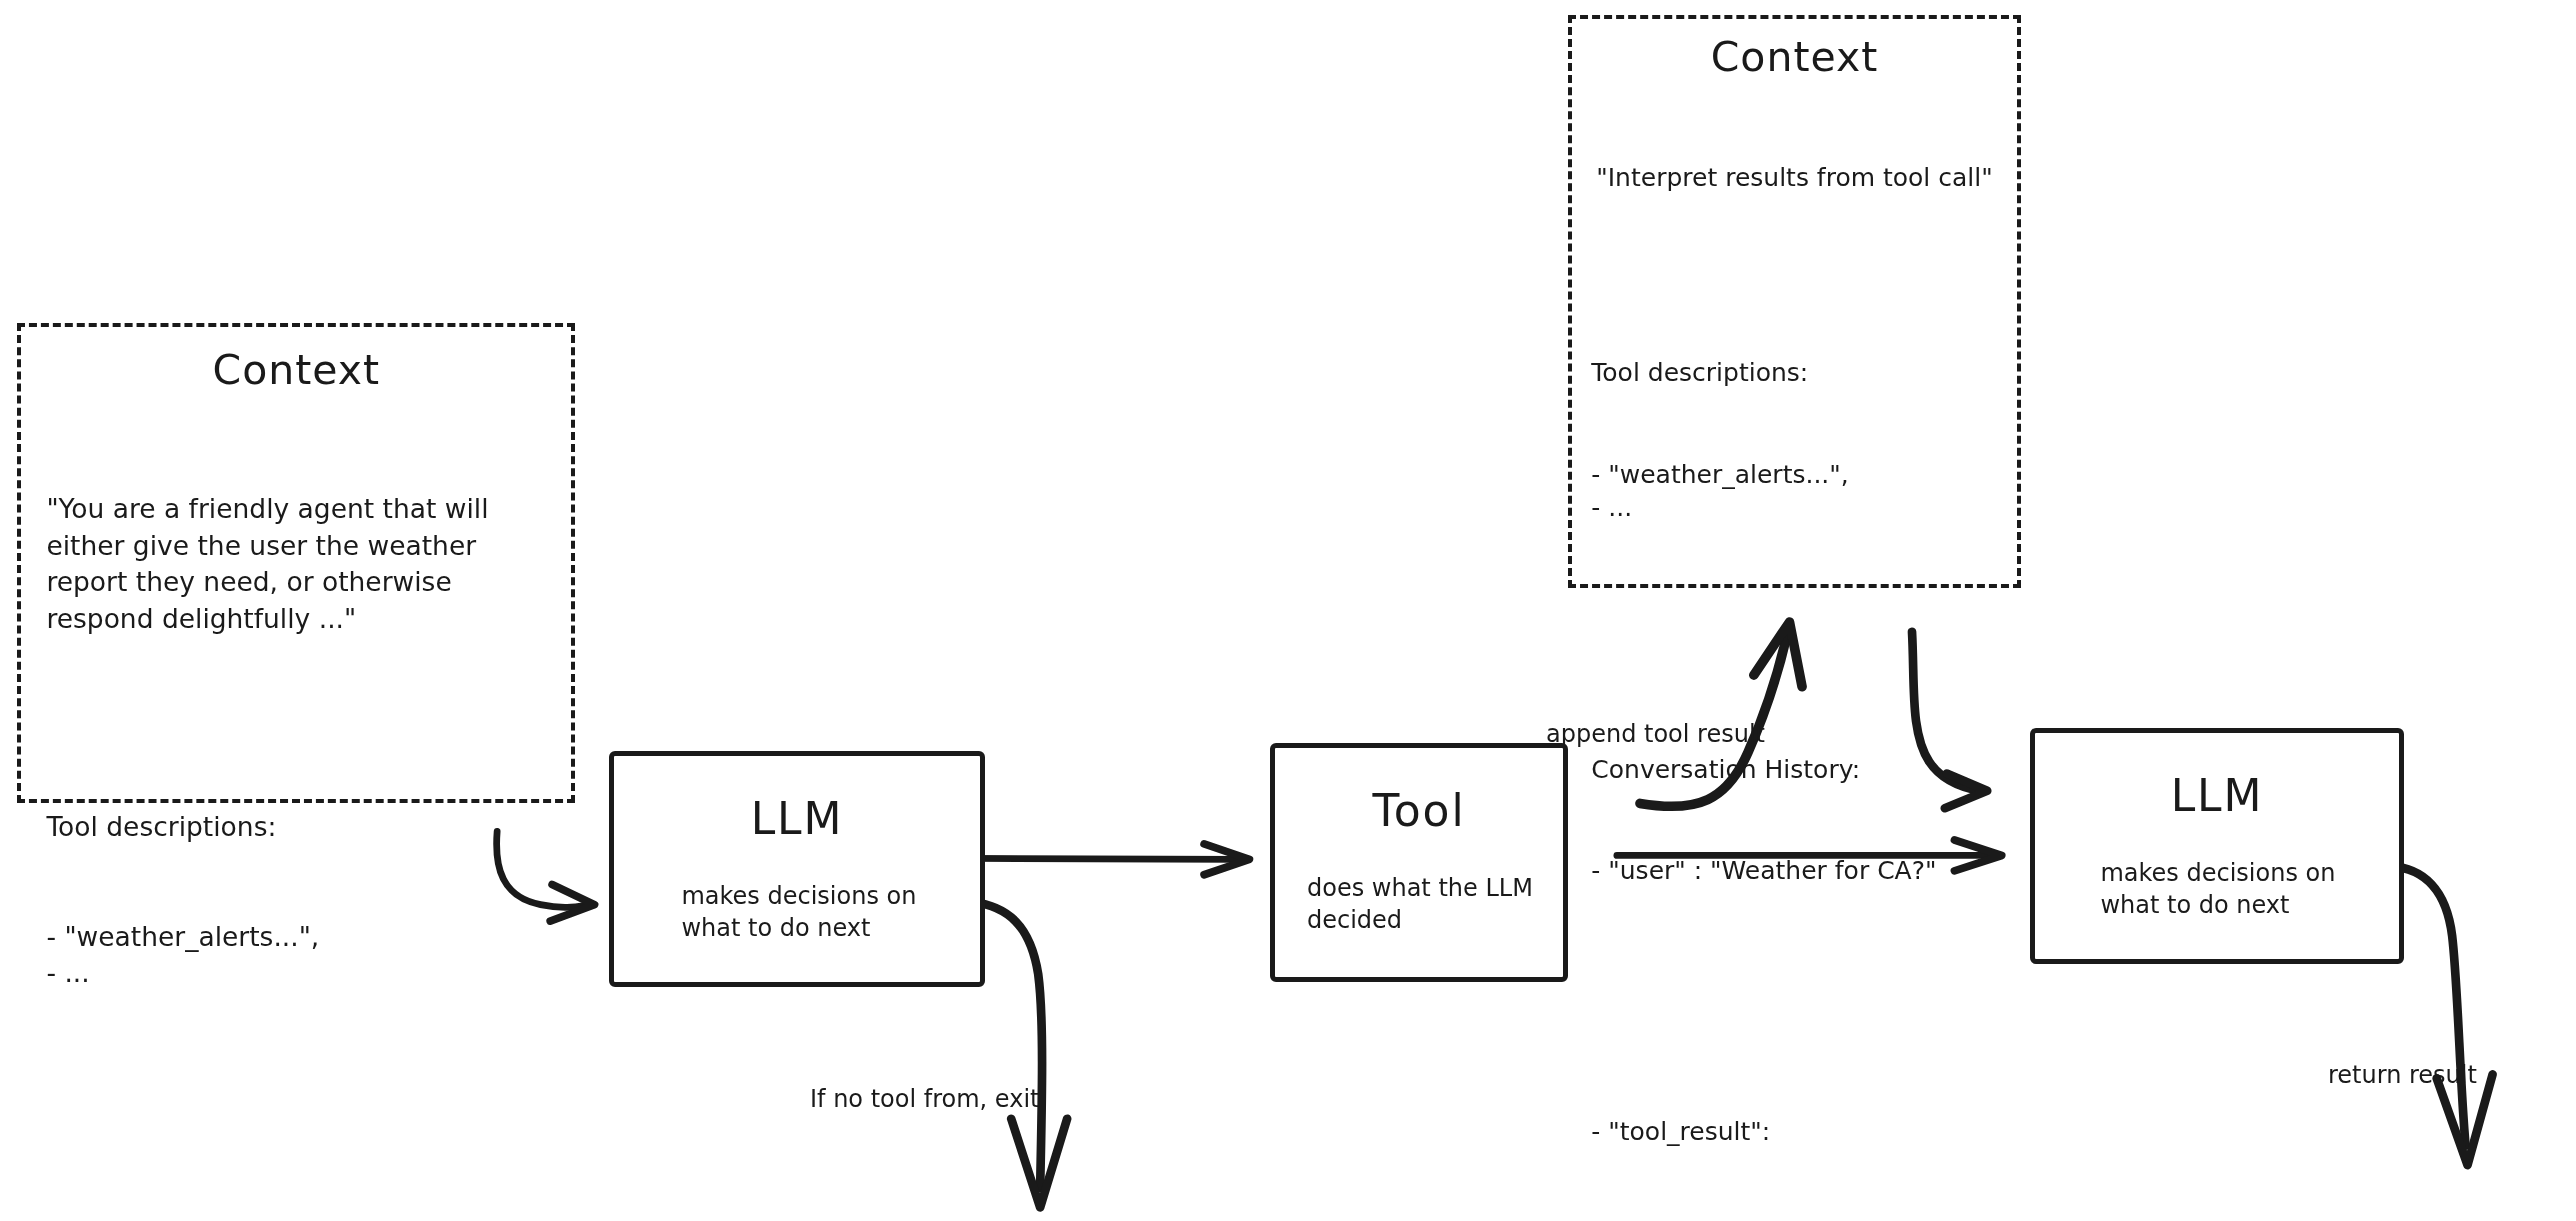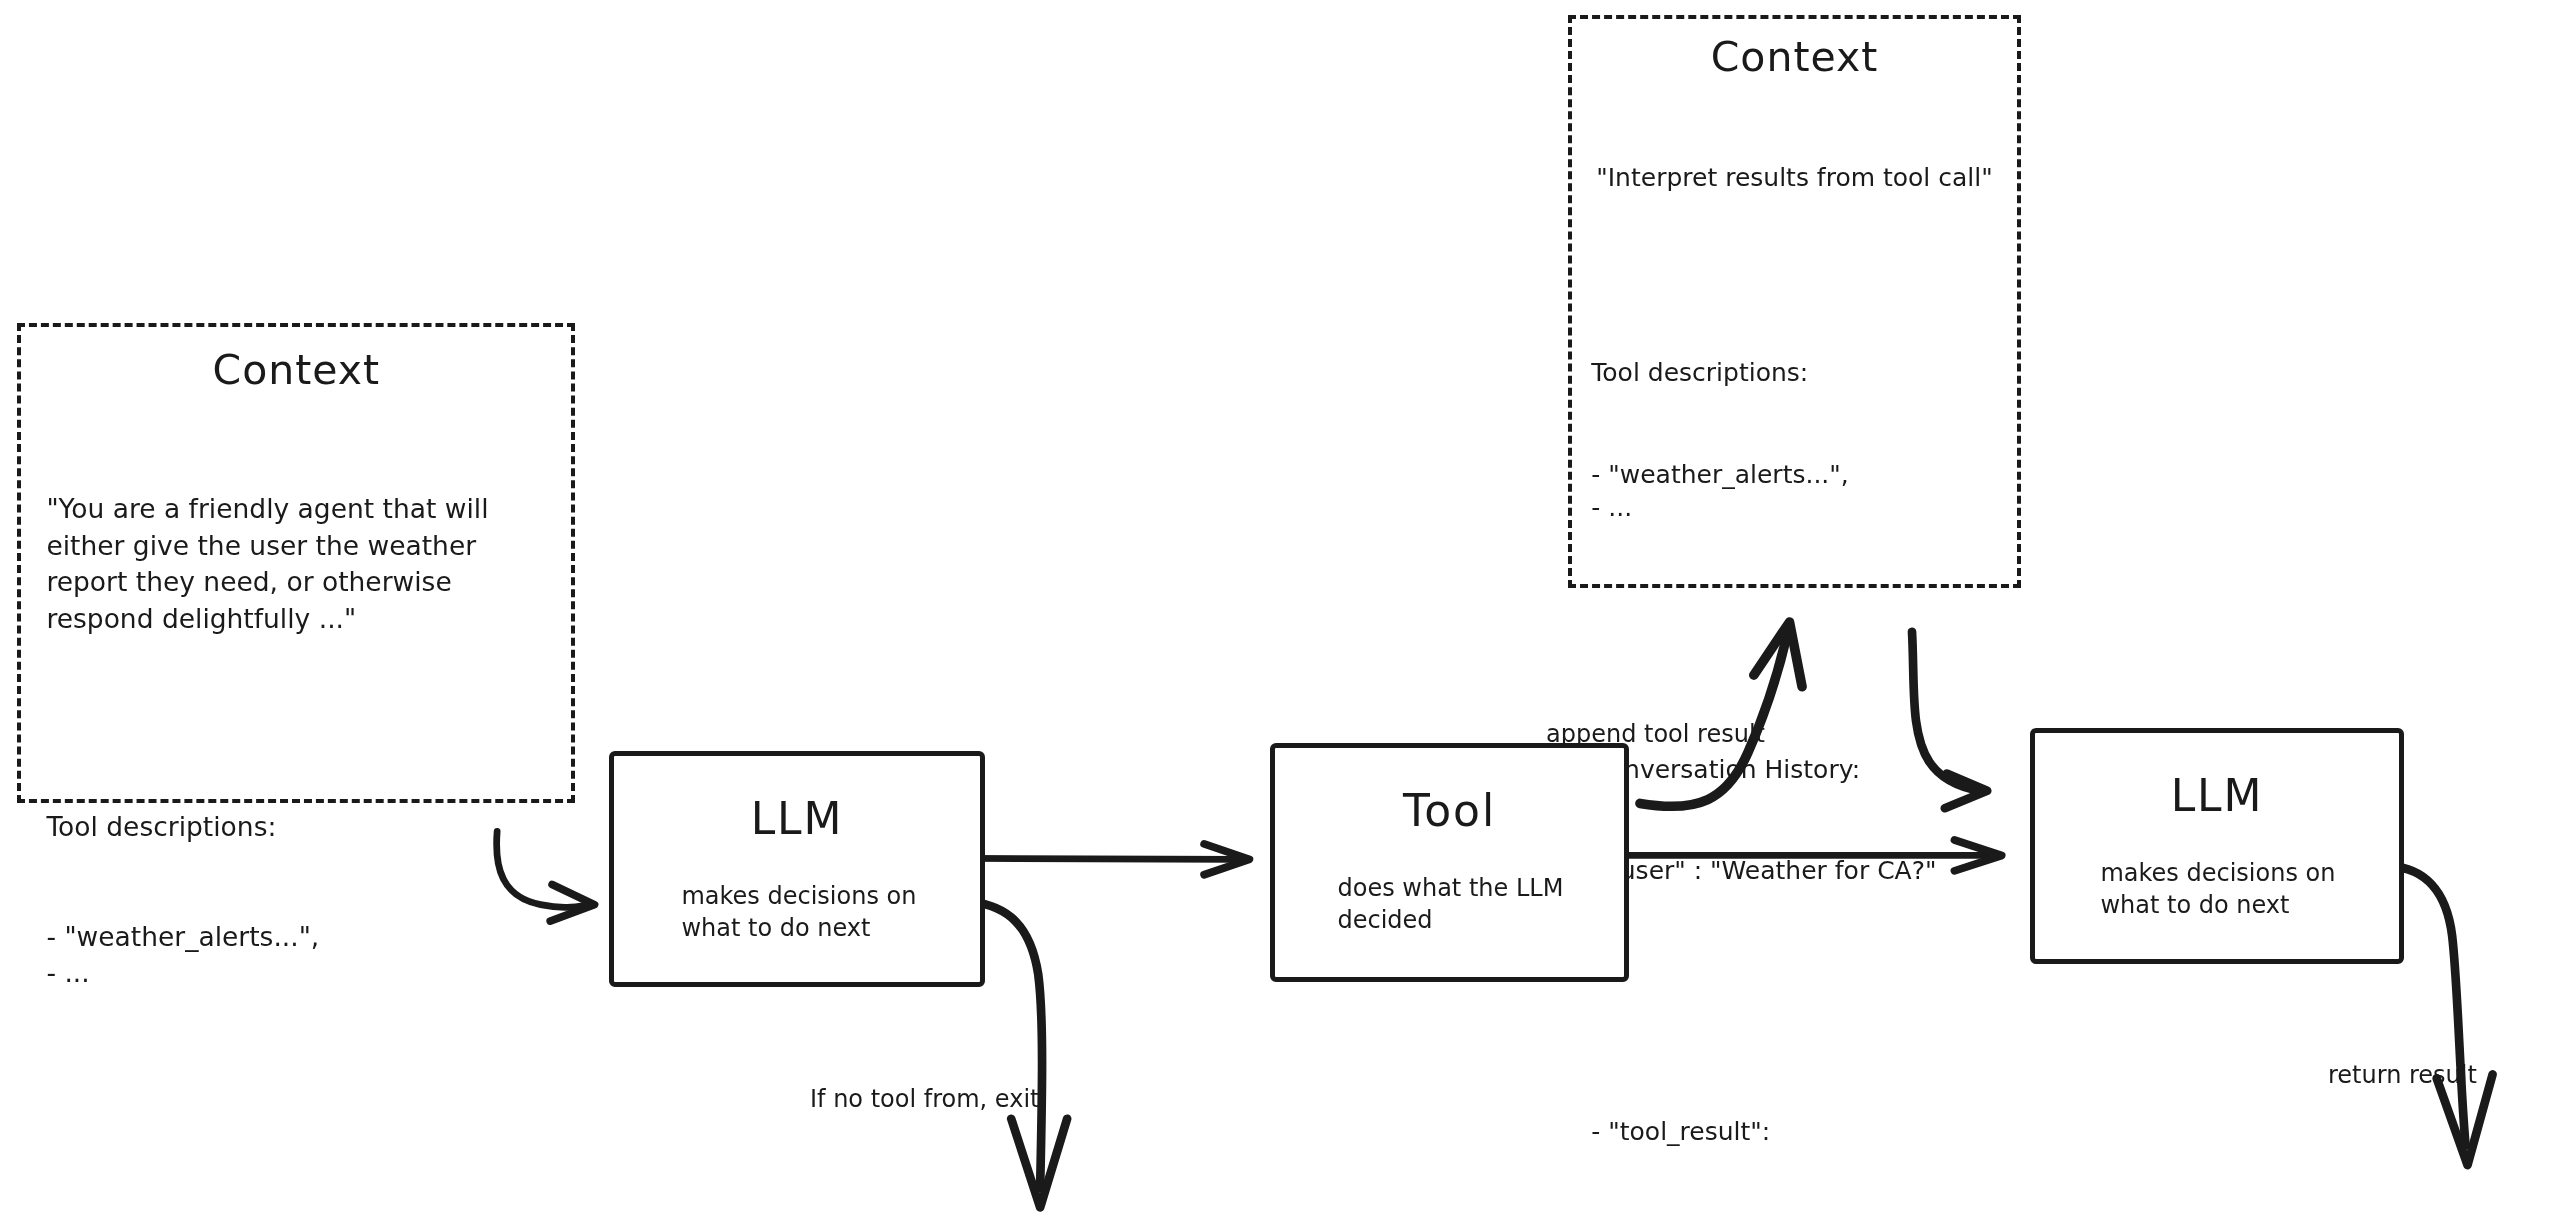--- a/index.html
+++ b/index.html
@@ -93,21 +93,21 @@
     font-size: 24px;
     line-height: 1.35;
     margin-top: 39px;
     color: #1a1a1a;
     text-align: left;
     white-space: pre-line;
     align-self: center;
   }
 
   #node-llm-1 { left: 593px; top: 751px; width: 376px; height: 236px; }
-  #node-tool  { left: 1254px; top: 743px; width: 359px; height: 239px; }
+  #node-tool  { left: 1254px; top: 743px; width: 298px; height: 239px; }
   #node-llm-2 { left: 2014px; top: 728px; width: 374px; height: 236px; }
 
   #node-llm-1 .node-sub { margin-left: 3.9px; }
   #node-tool  .node-sub { margin-left: 1.9px; }
   #node-llm-2 .node-sub { margin-left: 1.9px; }
 
   
   .edge-label {
     position: absolute;
     font-size: 24px;

